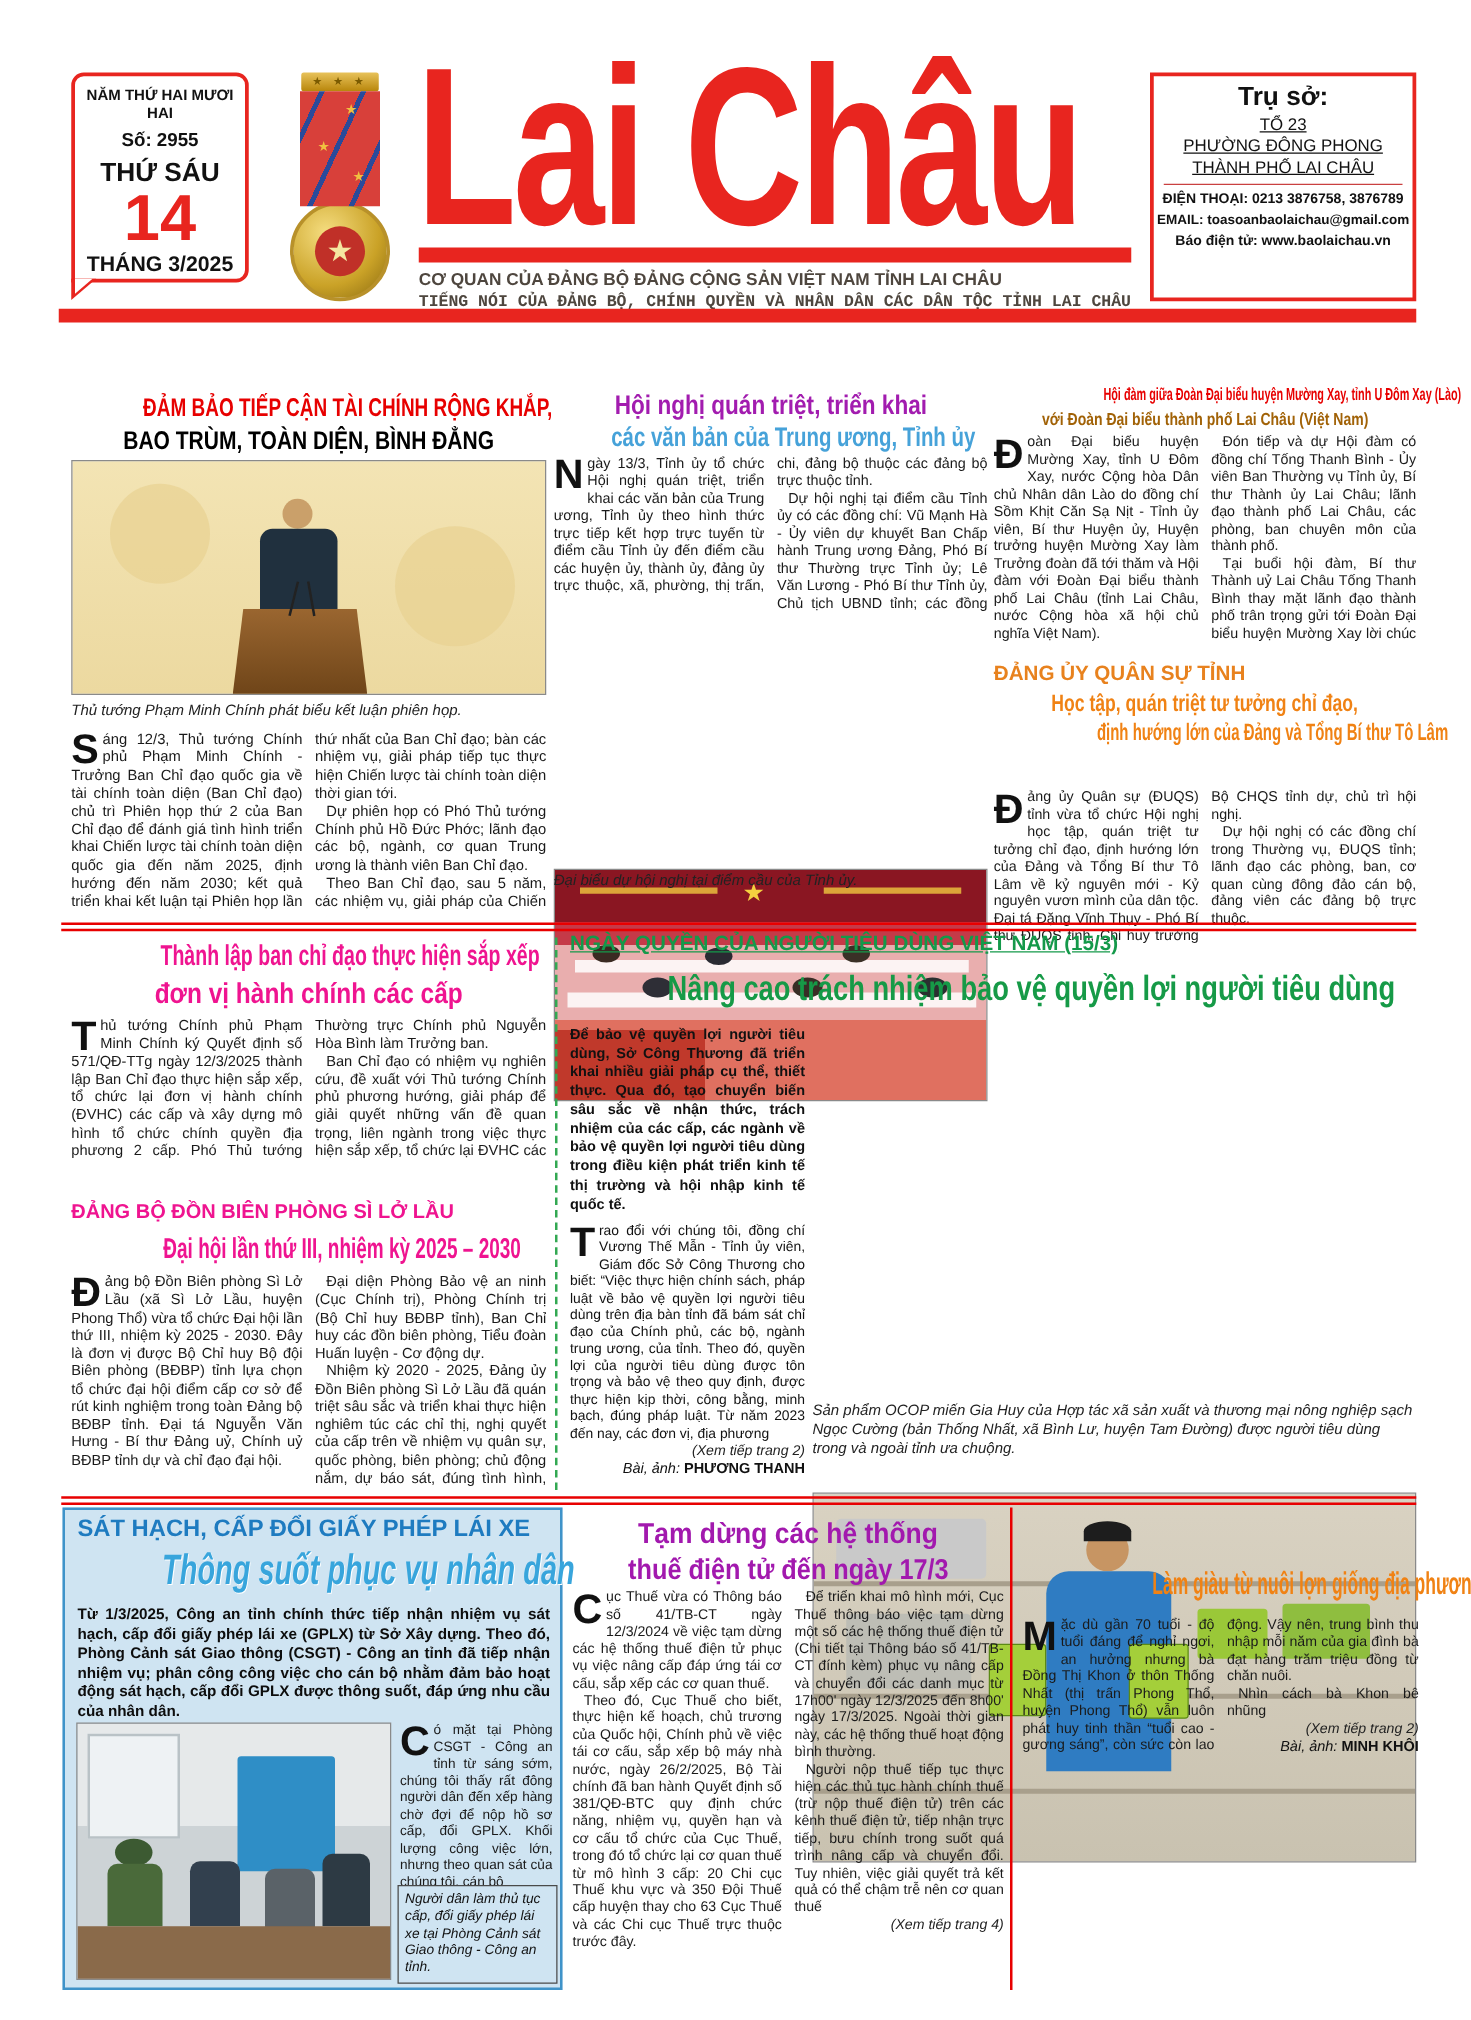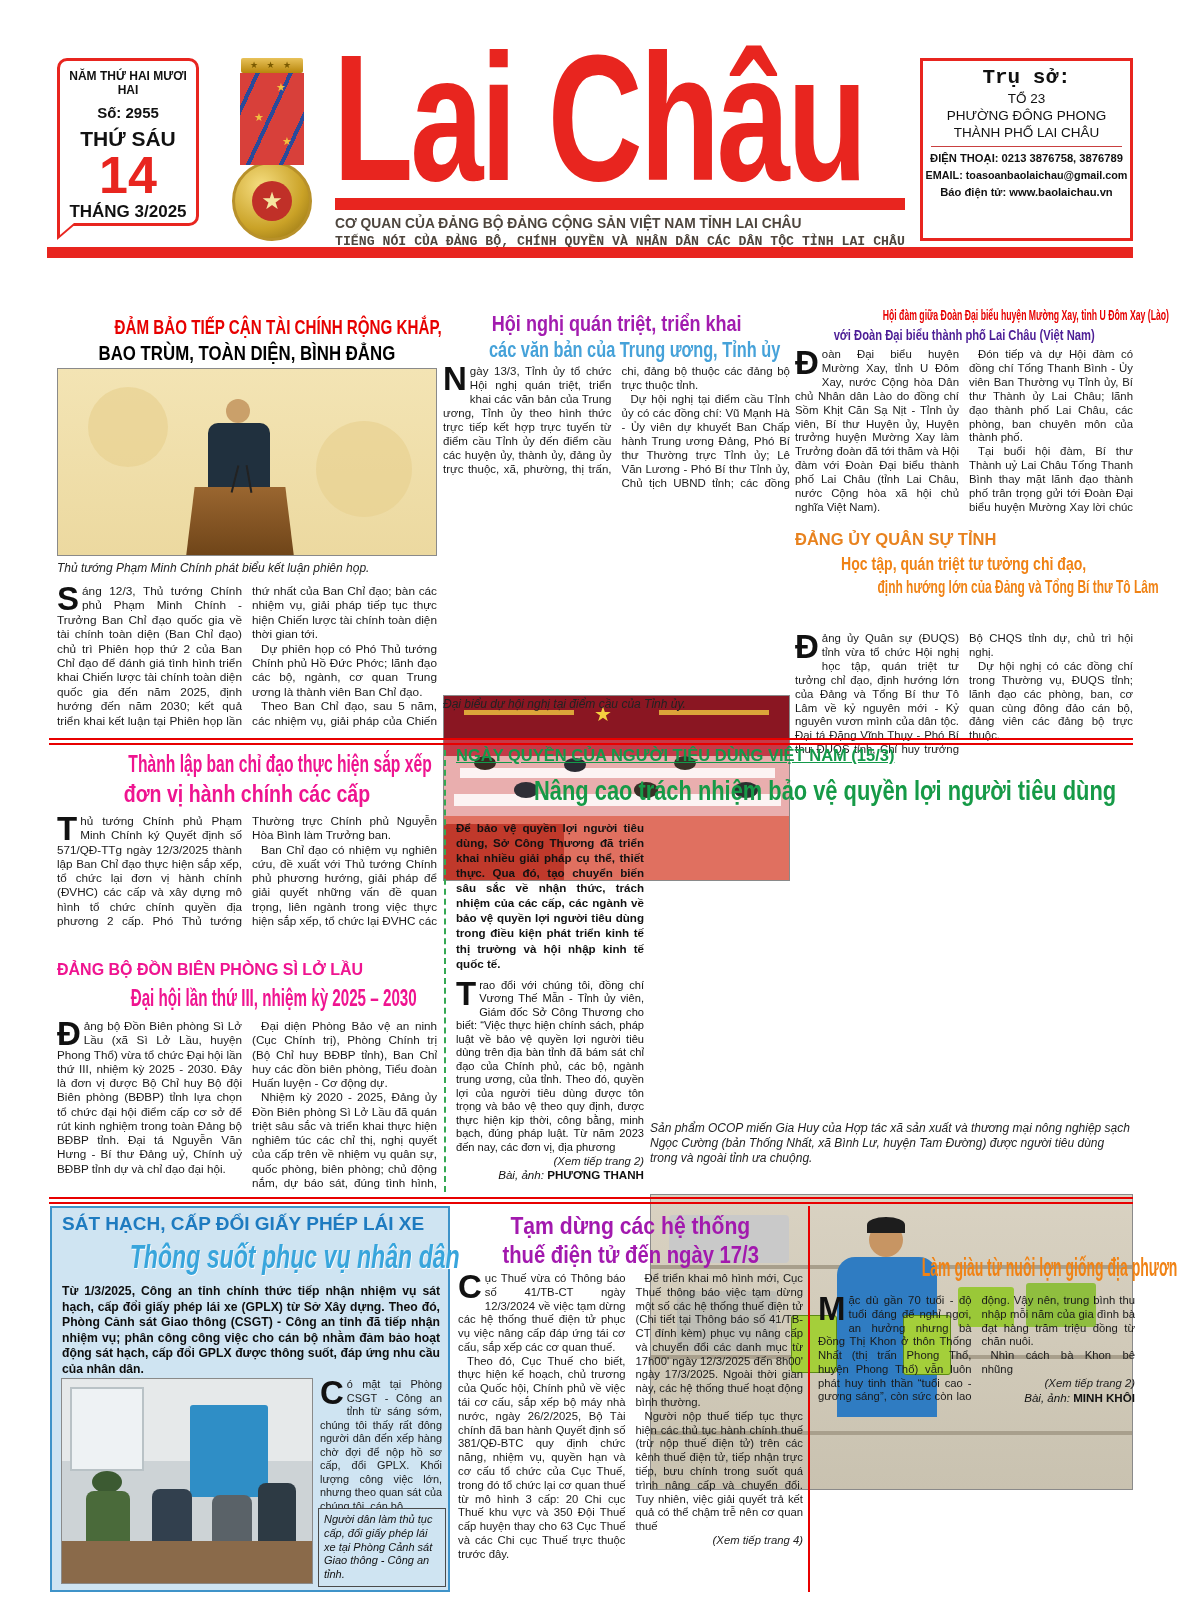--- a/index.html
+++ b/index.html
@@ -25,22 +25,22 @@
   .medal-star{position:absolute;color:#f0c040;font-size:11px;}
   .medal-disc{width:80px;height:80px;margin:-4px auto 0;border-radius:50%;
       background:radial-gradient(circle at 35% 30%,#f5dd80,#caa227 60%,#8a6a10);
       display:flex;align-items:center;justify-content:center;border:3px solid #b8912a;box-sizing:border-box;}
   .medal-disc .core{width:40px;height:40px;border-radius:50%;background:#c03028;display:flex;align-items:center;justify-content:center;color:#f5e6a0;font-size:24px;}
   .mast-title{font-size:180px;line-height:1;font-weight:bold;color:#e8251f;
       transform:scaleX(.73);transform-origin:left top;white-space:nowrap;letter-spacing:-4px;}
   .mast-bar{background:#e8251f;}
   .slogan{font-weight:bold;color:#4e463e;}
   .office-box{border:3px solid #e8251f;box-sizing:border-box;text-align:center;padding-top:5px;background:#fff;}
-  .office-box .t{font-size:21px;font-weight:bold;font-family:Liberation Mono, monospace;}
-  .office-box .a{font-size:13.5px;margin-top:2px;}
+  .office-box .t{font-size:21px;font-weight:bold;}
+  .office-box .a{font-size:13.5px;margin-top:2px;text-decoration:underline;}
   .office-box .sep{border-top:1px solid #c94040;margin:6px 8px 5px;}
   .office-box .p{font-size:11.2px;font-weight:bold;margin-top:1px;}
   .office-box .e{font-size:10.8px;font-weight:bold;margin-top:5px;}
   .office-box .w{font-size:11.2px;font-weight:bold;margin-top:5px;}
   .top-red-bar{background:#e8251f;}
   .banner{background:#ffff00;border:2px solid #e80000;text-align:center;box-sizing:border-box;}
   .banner span{display:inline-block;font-size:29px;font-weight:bold;color:#e80000;line-height:38px;letter-spacing:.5px;}
   
   .hl{display:block;text-align:center;font-weight:bold;white-space:nowrap;}
   .hl>span{display:inline-block;transform:scaleX(var(--sx,1));transform-origin:center;}
@@ -154,21 +154,21 @@
     <div class="ph-shape" style="left:230px;top:60px;width:22px;height:14px;border-radius:50%;background:#3a3026;"></div>
     <div class="ph-shape" style="left:70px;top:86px;width:24px;height:16px;border-radius:50%;background:#2e2e36;"></div>
     <div class="ph-shape" style="left:190px;top:86px;width:24px;height:16px;border-radius:50%;background:#382e26;"></div>
     <div class="ph-shape" style="left:290px;top:86px;width:24px;height:16px;border-radius:50%;background:#2a3030;"></div>
     <div class="ph-shape" style="left:0;top:128px;width:120px;height:58px;background:#c0392b;"></div>
   </div>
   <div class="abs caption" style="left:443px;top:697px;width:347px;">Đại biểu dự hội nghị tại điểm cầu của Tỉnh ủy.</div>
 
   <div class="abs" style="left:795px;top:306px;width:338px;">
     <span class="hl" style="font-size:14px;color:#e70000;line-height:1.4;"><span style="--sx:.62;">Hội đàm giữa Đoàn Đại biểu huyện Mường Xay, tỉnh U Đôm Xay (Lào)</span></span>
-    <span class="hl" style="font-size:14px;color:#4c1d95;line-height:1.4;"><span style="--sx:.8;">với Đoàn Đại biểu thành phố Lai Châu (Việt Nam)</span></span>
+    <span class="hl" style="font-size:14px;color:#a16207;line-height:1.4;"><span style="--sx:.8;">với Đoàn Đại biểu thành phố Lai Châu (Việt Nam)</span></span>
   </div>
   <div class="abs cols" style="left:795px;top:348px;width:338px;height:178px;font-size:11.4px;">
     <p class="dc">Đoàn Đại biểu huyện Mường Xay, tỉnh U Đôm Xay, nước Cộng hòa Dân chủ Nhân dân Lào do đồng chí Sồm Khịt Căn Sạ Nịt - Tỉnh ủy viên, Bí thư Huyện ủy, Huyện trưởng huyện Mường Xay làm Trưởng đoàn đã tới thăm và Hội đàm với Đoàn Đại biểu thành phố Lai Châu (tỉnh Lai Châu, nước Cộng hòa xã hội chủ nghĩa Việt Nam).</p>
     <p>Đón tiếp và dự Hội đàm có đồng chí Tống Thanh Bình - Ủy viên Ban Thường vụ Tỉnh ủy, Bí thư Thành ủy Lai Châu; lãnh đạo thành phố Lai Châu, các phòng, ban chuyên môn của thành phố.</p>
     <p>Tại buổi hội đàm, Bí thư Thành uỷ Lai Châu Tống Thanh Bình thay mặt lãnh đạo thành phố trân trọng gửi tới Đoàn Đại biểu huyện Mường Xay lời chúc sức khoẻ, chúc quan hệ hữu nghị, đoàn kết đặc biệt và hợp tác toàn diện giữa nước Cộng hòa xã hội</p>
 
   </div>
 
   <div class="abs" style="left:795px;top:530px;width:338px;font-size:16.5px;font-weight:bold;color:#e8821e;">ĐẢNG ỦY QUÂN SỰ TỈNH</div>
   <div class="abs" style="left:795px;top:552px;width:338px;">

